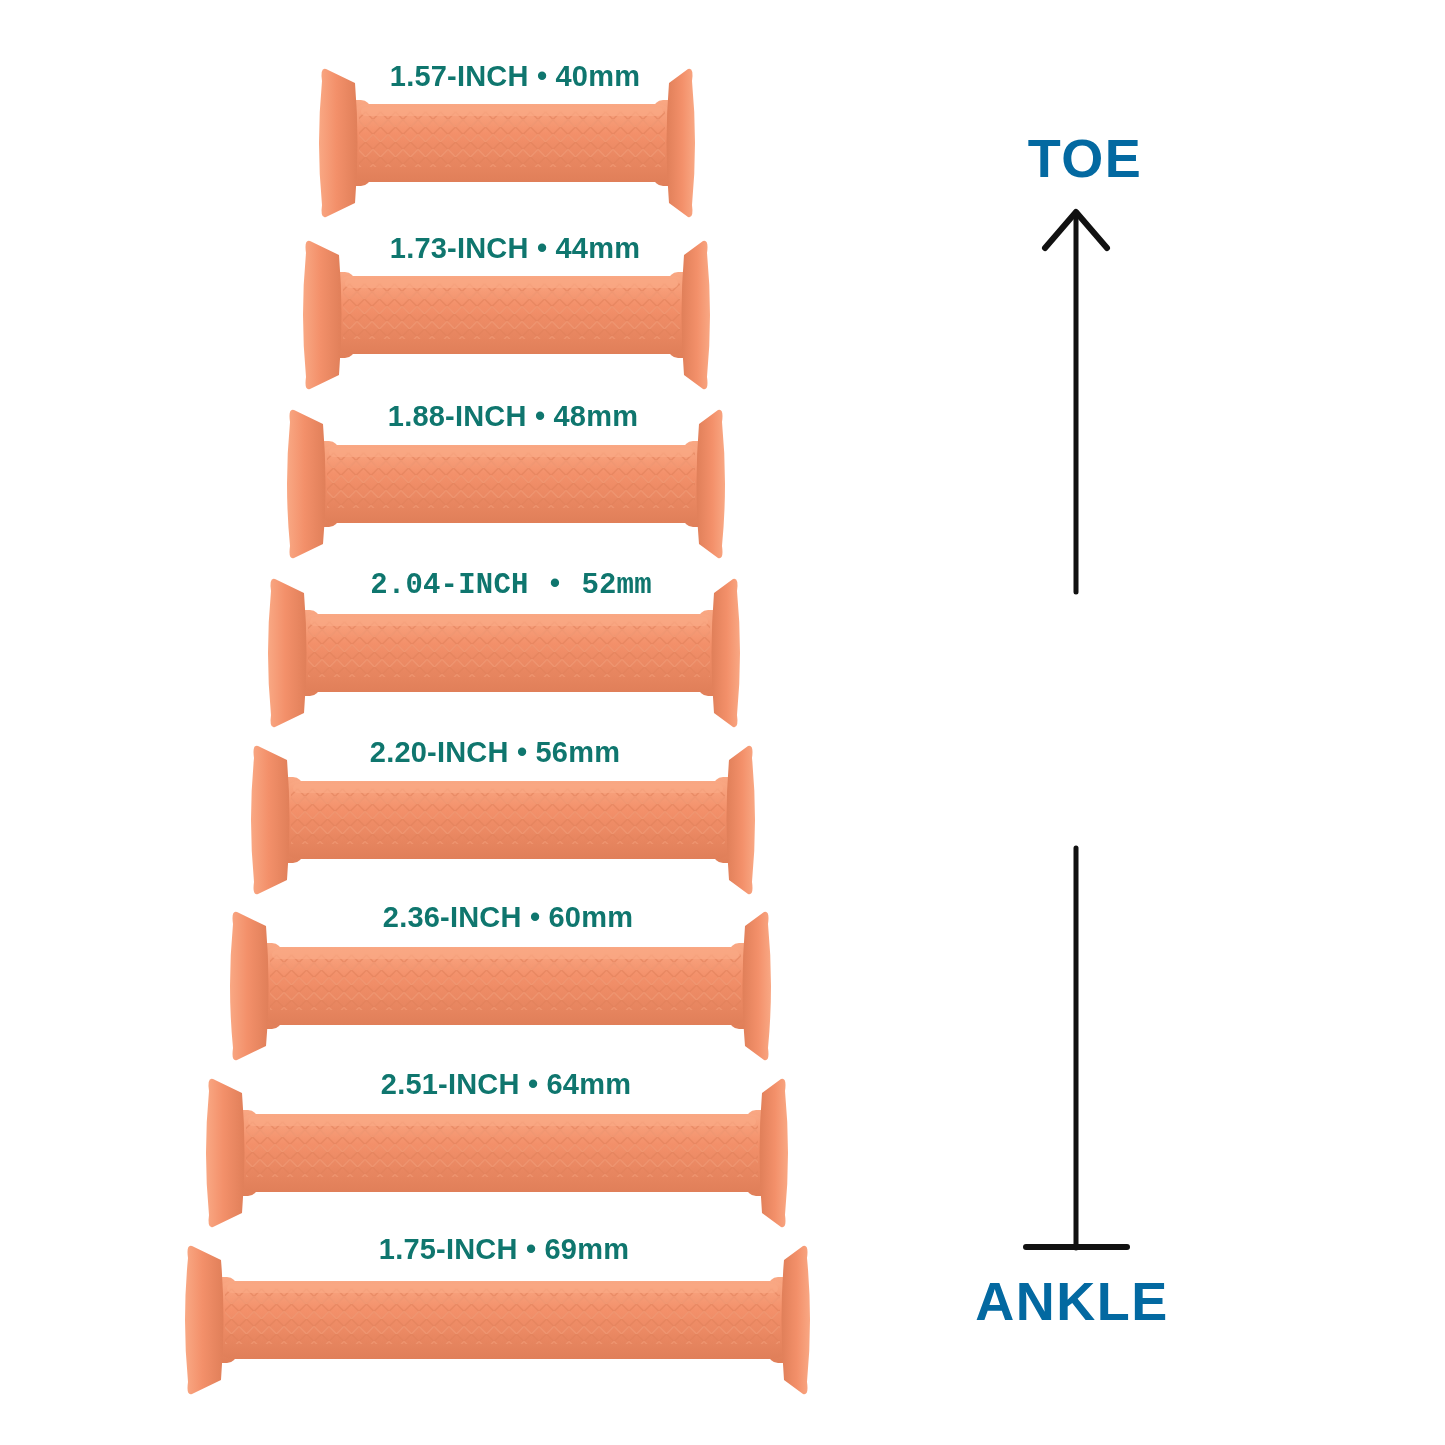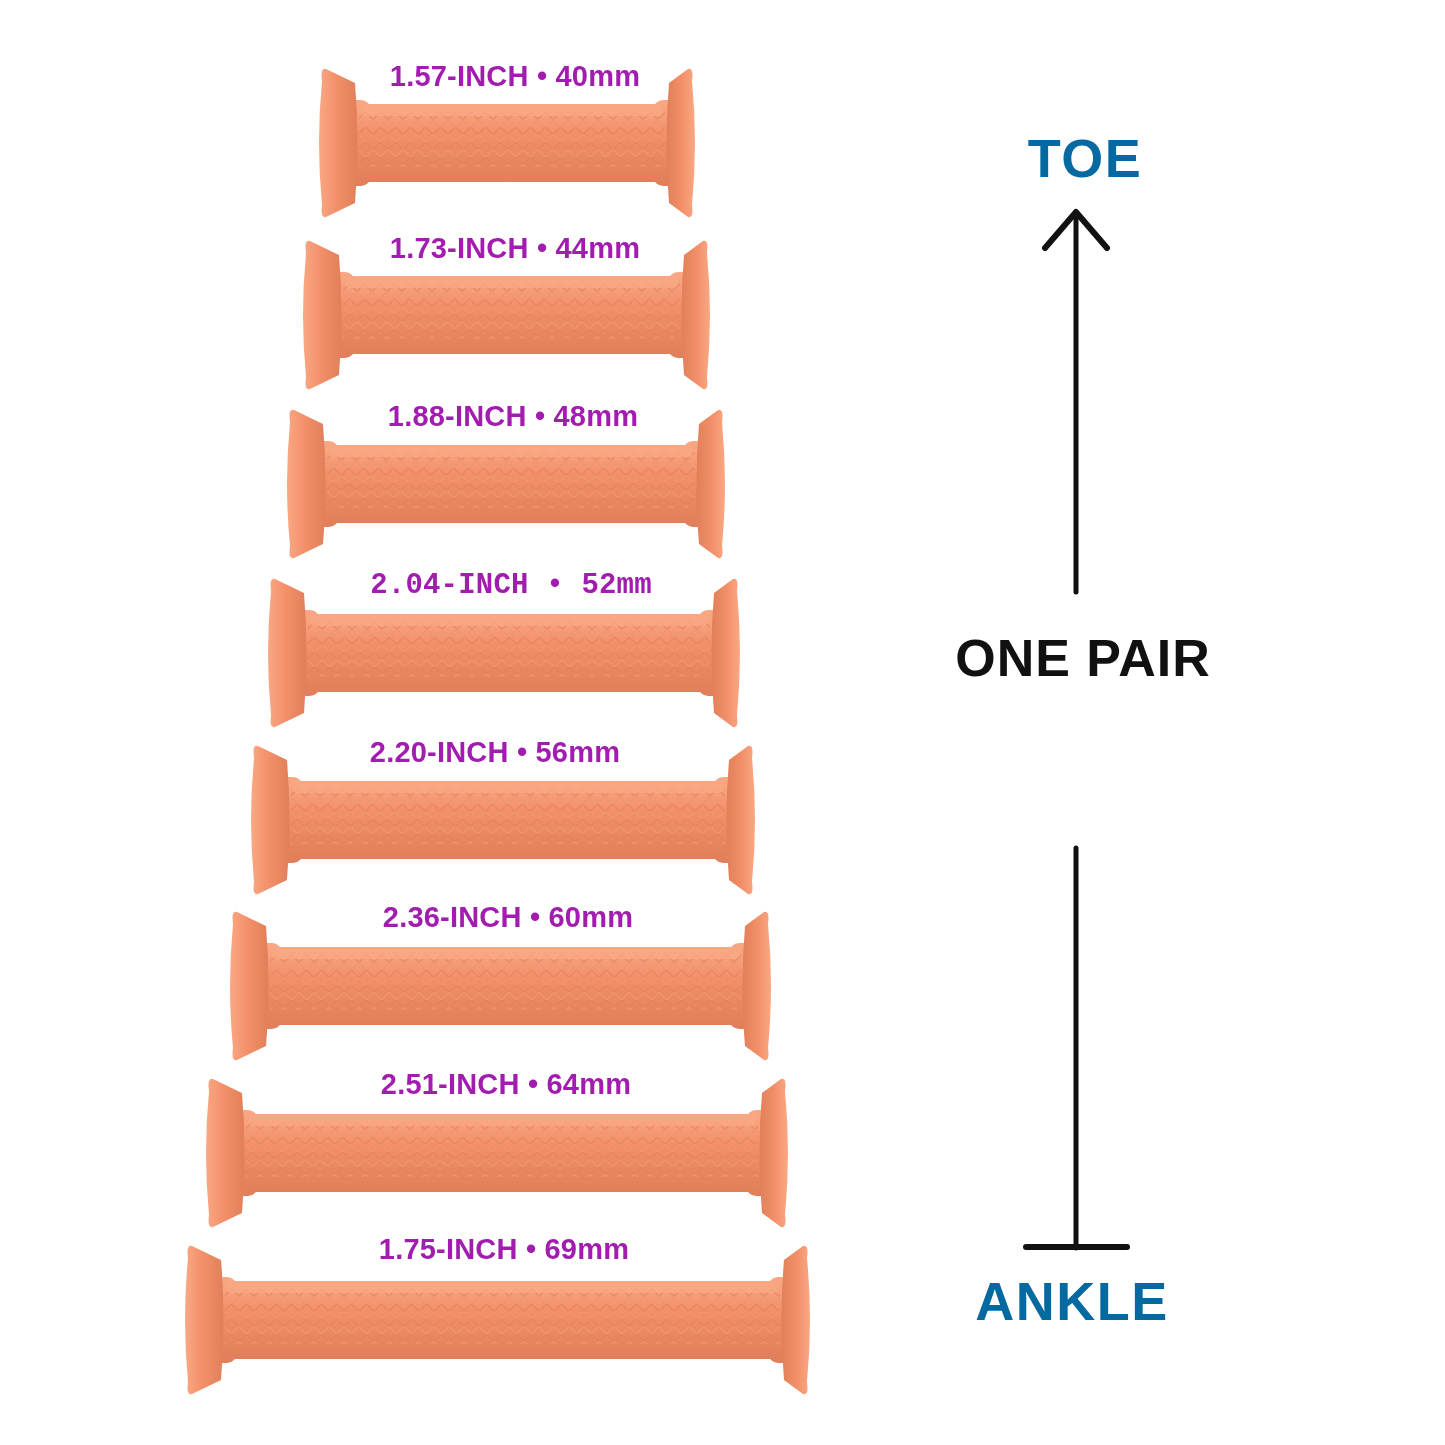--- a/index.html
+++ b/index.html
@@ -11,21 +11,21 @@
     position:relative;
   }
   #stage{position:absolute;left:0;top:0;width:1445px;height:1445px;}
 
   
   .lace-row{position:absolute;}
   .lace-label{
     position:absolute;
     white-space:nowrap;
     font-weight:bold;
-    color:#a21caf;
+    color:#0f766e;
     letter-spacing:0.2px;
     font-size:29px;
     transform:translateX(-50%);
   }
   .lace{position:absolute;left:0;top:0;}
 
   
   .side-word{
     position:absolute;
     font-weight:bold;
@@ -321,17 +321,16 @@
     </div>
   <div id="sidepanel">
       <div class="side-word" style="left: 1085px; top: 127px;">TOE</div>
       <svg width="1445" height="1445" viewBox="0 0 1445 1445" style="position: absolute; left: 0px; top: 0px; pointer-events: none;">
         <line x1="1076" y1="592" x2="1076" y2="212" stroke="#111111" stroke-width="5" stroke-linecap="round"></line>
         <path d="M 1045 248 L 1076 212 L 1107 248" fill="none" stroke="#111111" stroke-width="6" stroke-linecap="round" stroke-linejoin="round"></path>
         <line x1="1076" y1="848" x2="1076" y2="1248" stroke="#111111" stroke-width="5" stroke-linecap="round"></line>
         <line x1="1026" y1="1247" x2="1127" y2="1247" stroke="#111111" stroke-width="6" stroke-linecap="round"></line>
       </svg>
       <div class="side-block" style="left: 1083px; top: 628px;">
-        <div>ONE PAIR</div>
       </div>
       <div class="side-word" style="left: 1024px; top: 1270px; margin-left: 48px;">ANKLE</div>
     </div>
 </div>
 
 </body></html>

